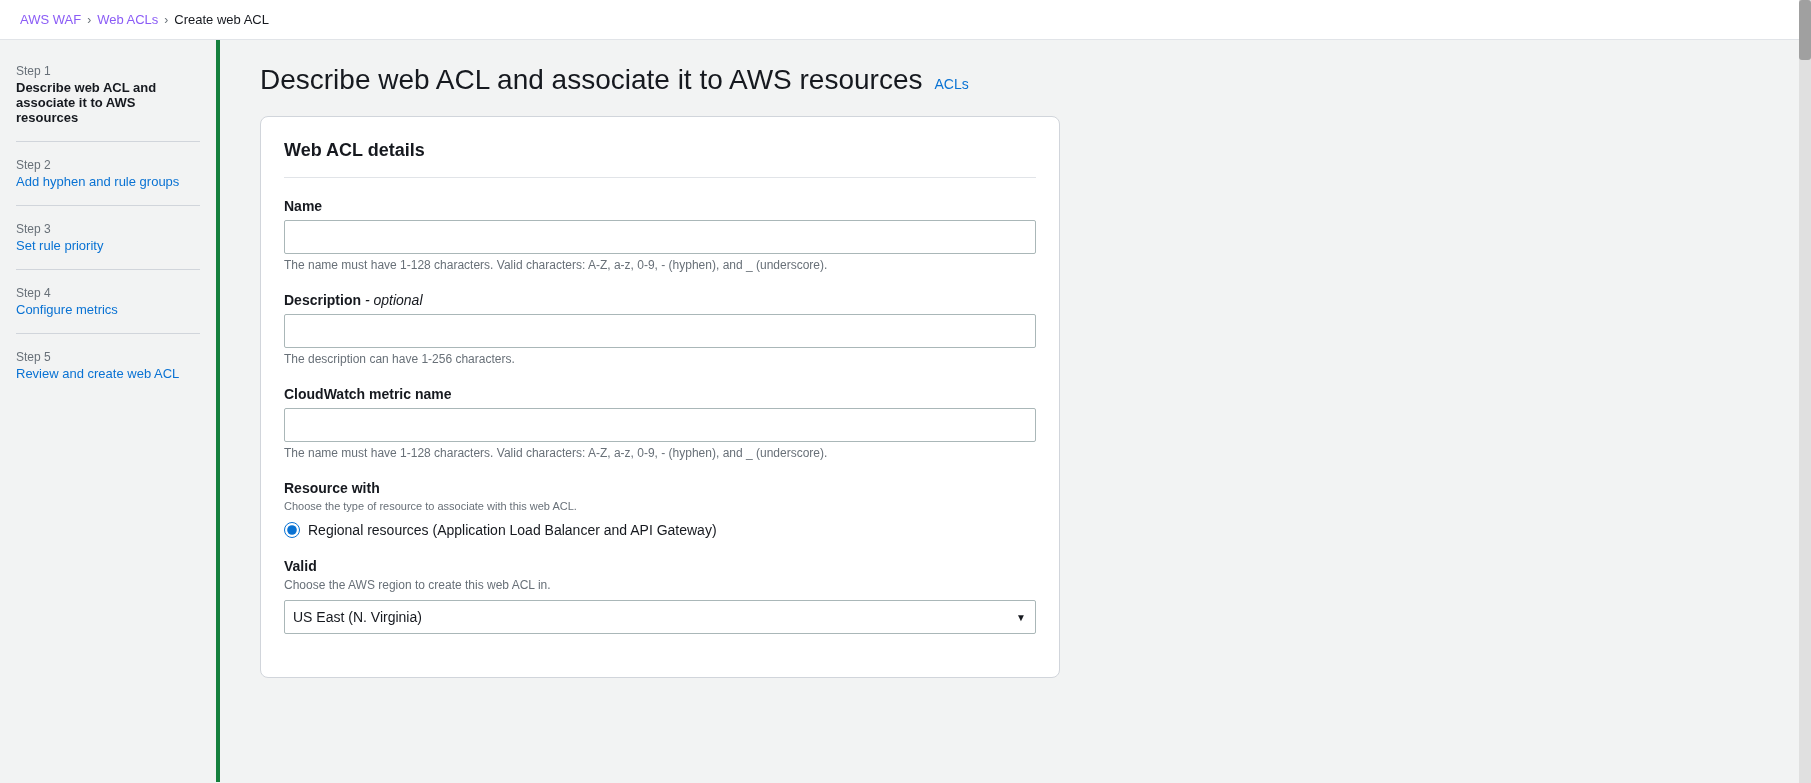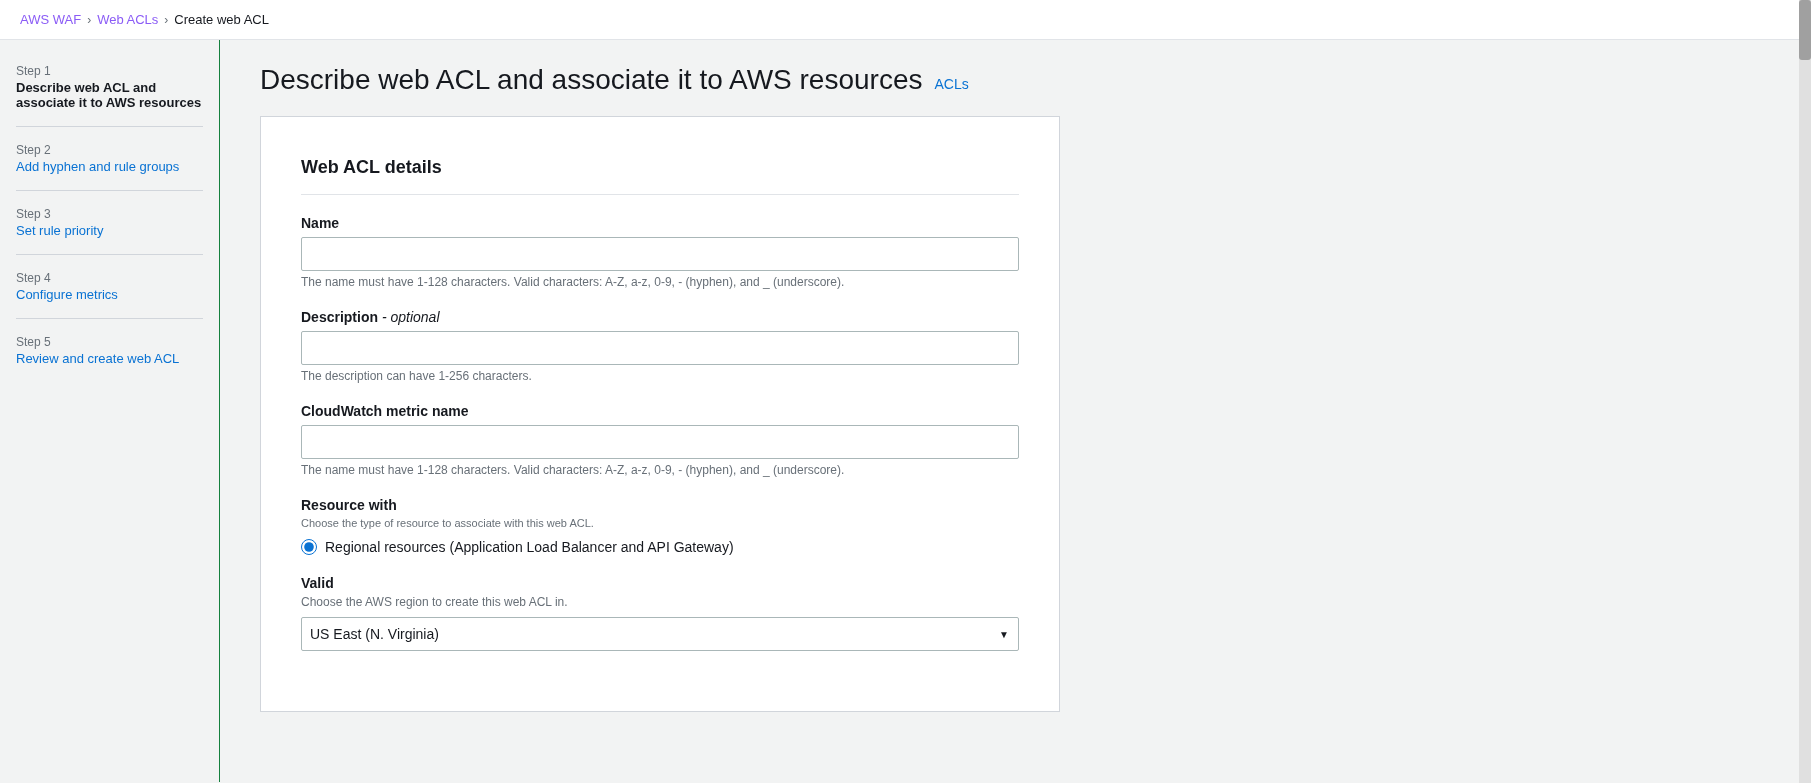--- a/index.html
+++ b/index.html
@@ -57,21 +57,21 @@
       display: flex;
       height: calc(783px - 41px);
     }
 
     
     .sidebar {
       width: 220px;
       min-width: 220px;
       padding: 24px 16px;
       background: #f2f3f3;
-      border-right: 1px solid #15803d;
+      border-right: 4px solid #15803d;
       overflow-y: auto;
     }
 
     .step-item {
       padding-bottom: 16px;
       margin-bottom: 16px;
       border-bottom: 1px solid #d1d5db;
     }
     .step-item:last-child {
       border-bottom: none;
@@ -114,22 +114,22 @@
       color: #0972d3;
       font-size: 14px;
       text-decoration: none;
       cursor: pointer;
     }
 
     
     .card {
       background: #fff;
       border: 1px solid #d1d5db;
-      border-radius: 0;
-      padding: 40px;
+      border-radius: 8px;
+      padding: 23px;
       max-width: 800px;
     }
 
     .card-title {
       font-size: 18px;
       font-weight: 700;
       color: #16191f;
       margin-bottom: 20px;
       padding-bottom: 16px;
       border-bottom: 1px solid #e1e4e8;

